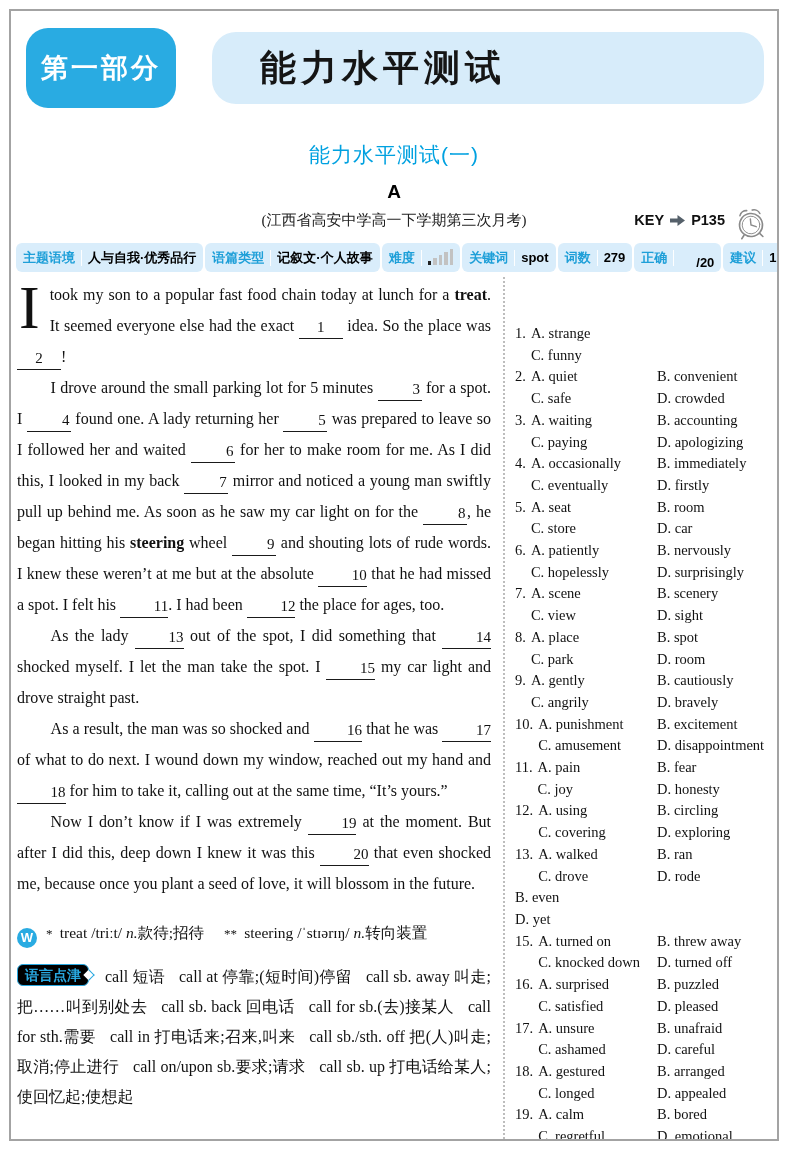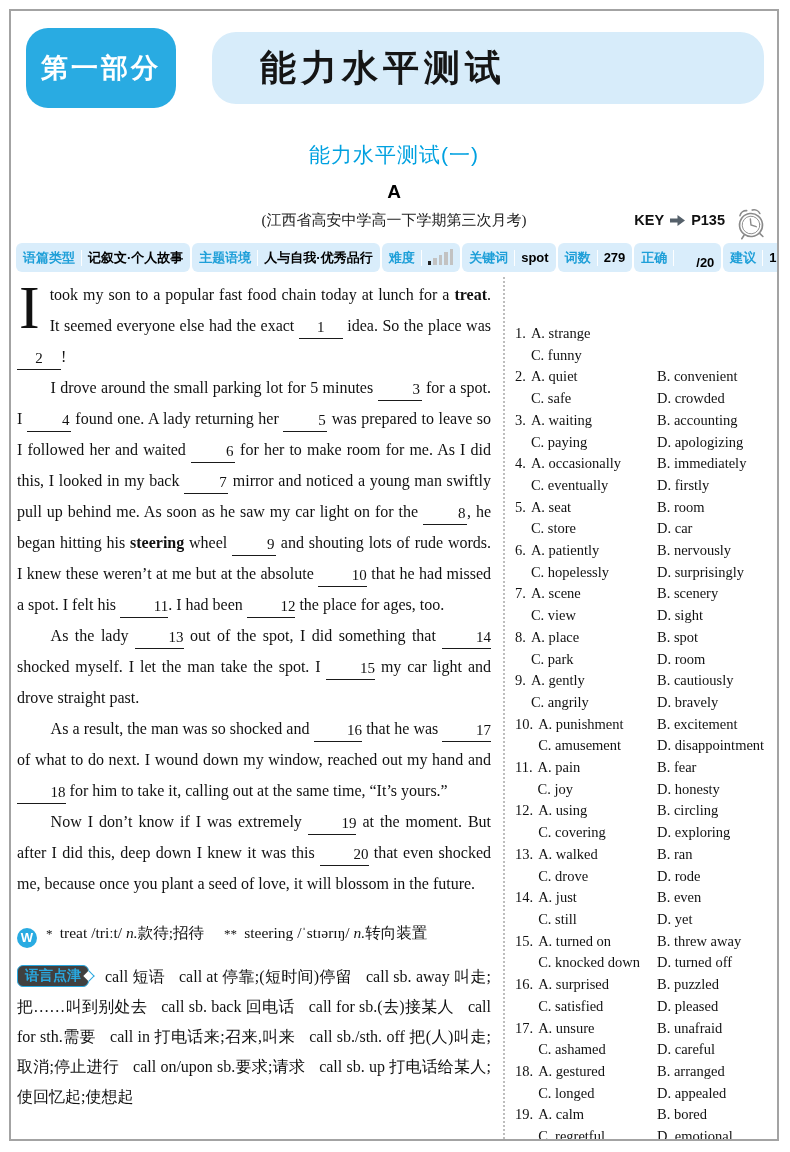--- a/index.html
+++ b/index.html
@@ -91,22 +91,22 @@
     margin-right:9px;vertical-align:-4px;
   }
   .note-item{margin-right:20px;}
   .note-marker{font-size:13px;margin-right:4px;}
   .note-pos{font-style:italic;}
   
   .tips{margin-top:14px;font-size:16px;line-height:30px;text-align:justify;}
   .tips-label{
     display:inline-block;position:relative;border:1.5px solid #29a8e0;
     color:#29a8e0;border-radius:6px;padding:0 7px;margin-right:16px;
-    font-family:Liberation Serif, serif;font-weight:bold;font-size:14px;
-    line-height:20px;vertical-align:2px;background:#404040;
+    font-family:Liberation Sans, sans-serif;font-weight:bold;font-size:14px;
+    line-height:20px;vertical-align:2px;background:#000000;
   }
   .tips-label::after{
     content:"";position:absolute;right:-4.6px;top:50%;width:7px;height:7px;
     border-top:1.5px solid #29a8e0;border-right:1.5px solid #29a8e0;background:#fff;
     transform:translateY(-50%) rotate(45deg);
   }
   .tip-item{margin-right:14px;}
   
   .questions{font-size:14.5px;line-height:21.7px;margin-top:44px;}
   .q{display:flex;}
@@ -150,28 +150,28 @@
         <path d="M10 11.5 a6.5 6.5 0 0 1 7.2-4.2"></path>
         <path d="M30 11.5 a6.5 6.5 0 0 0 -7.2-4.2"></path>
         <path d="M12 31.5 l-2.6 3.2"></path>
         <path d="M28 31.5 l2.6 3.2"></path>
       </svg>
     </div>
   </div>
 
   <div class="meta-bar" id="meta-bar">
       <div class="pill">
+        <span class="pill-label">主题语境</span>
+        <span class="pill-sep"></span>
+        <span class="pill-value">人与自我·优秀品行</span>
+      </div>
+      <div class="pill">
         <span class="pill-label">语篇类型</span>
         <span class="pill-sep"></span>
         <span class="pill-value">记叙文·个人故事</span>
-      </div>
-      <div class="pill">
-        <span class="pill-label">主题语境</span>
-        <span class="pill-sep"></span>
-        <span class="pill-value">人与自我·优秀品行</span>
       </div>
       <div class="pill">
         <span class="pill-label">难度</span>
         <span class="pill-sep"></span>
         <span class="bars">
           <span class="on" style="height: 4px;"></span>
           <span style="height: 7px;"></span>
           <span style="height: 10px;"></span>
           <span style="height: 13px;"></span>
           <span style="height: 16px;"></span>
@@ -338,24 +338,20 @@
             <div class="q-main">
               <div class="q-line"><span class="q-num">13.</span>A. walked</div>
               <div class="q-line"><span class="q-num spacer">13.</span>C. drove</div>
             </div>
             <div class="q-bd">
               <div class="q-line">B. ran</div>
               <div class="q-line">D. rode</div>
             </div>
           </div>
           <div class="q">
-            <div class="q-main">
-              <div class="q-line"><span class="q-num">14.</span>A. just</div>
-              <div class="q-line"><span class="q-num spacer">14.</span>C. still</div>
-            </div>
             <div class="q-bd">
               <div class="q-line">B. even</div>
               <div class="q-line">D. yet</div>
             </div>
           </div>
           <div class="q">
             <div class="q-main">
               <div class="q-line"><span class="q-num">15.</span>A. turned on</div>
               <div class="q-line"><span class="q-num spacer">15.</span>C. knocked down</div>
             </div>

